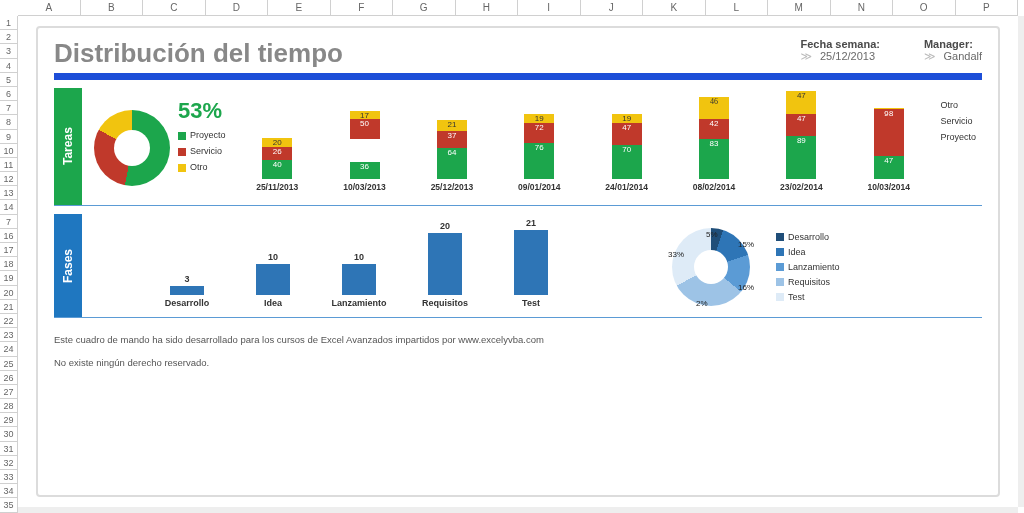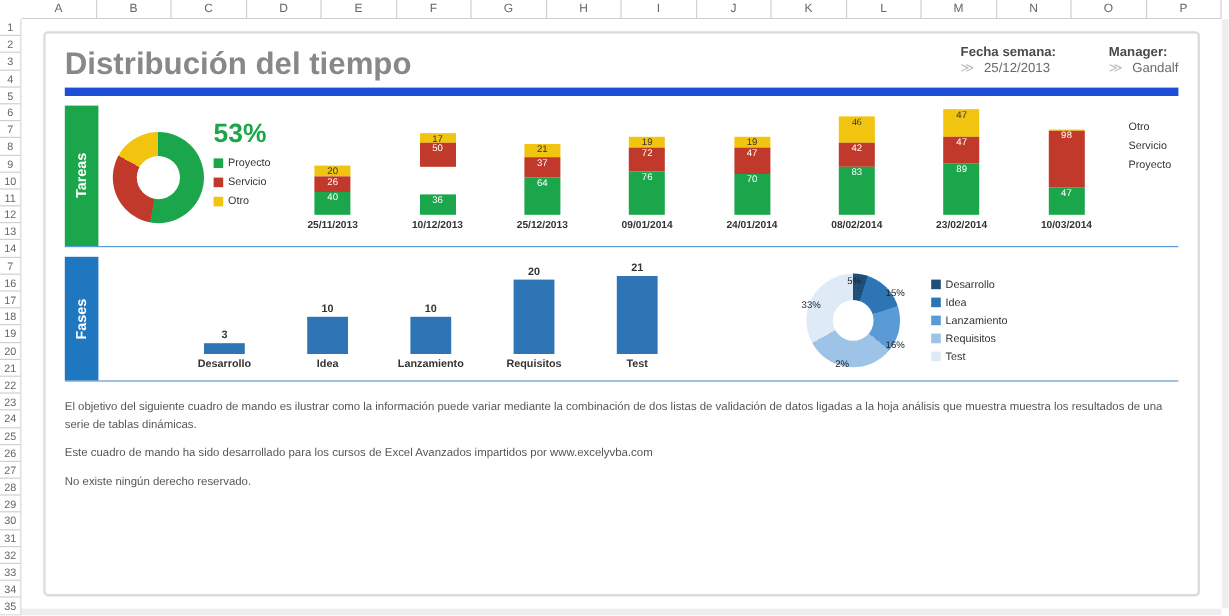--- a/index.html
+++ b/index.html
@@ -151,21 +151,21 @@
                 <div class="seg y" style="height: 9.6px;">20</div>
               </div>
               <div class="xl">25/11/2013</div>
             </div>
             <div class="barcol">
               <div class="stack">
                 <div class="seg g" style="height: 17.28px; margin-top: 23px;">36</div>
                 <div class="seg r" style="height: 20px;">50</div>
                 <div class="seg y" style="height: 8.16px;">17</div>
               </div>
-              <div class="xl">10/12/2013</div>
+              <div class="xl">10/03/2013</div>
             </div>
             <div class="barcol">
               <div class="stack">
                 <div class="seg g" style="height: 30.72px;">64</div>
                 <div class="seg r" style="height: 17.76px;">37</div>
                 <div class="seg y" style="height: 10.08px;">21</div>
               </div>
               <div class="xl">25/12/2013</div>
             </div>
             <div class="barcol">
@@ -258,19 +258,18 @@
           <span class="b1">Desarrollo</span>
           <span class="b2">Idea</span>
           <span class="b3">Lanzamiento</span>
           <span class="b4">Requisitos</span>
           <span class="b5">Test</span>
         </div>
       </div>
     </div>
 
     <div class="notes">
-      <p>El objetivo del siguiente cuadro de mando es ilustrar como la información puede variar mediante la combinación de dos listas de validación de datos ligadas a la hoja análisis que muestra muestra los resultados de una serie de tablas dinámicas.</p>
       <p>Este cuadro de mando ha sido desarrollado para los cursos de Excel Avanzados impartidos por www.excelyvba.com</p>
       <p>No existe ningún derecho reservado.</p>
     </div>
 
   </div>
 </div>
 
 </body></html>

